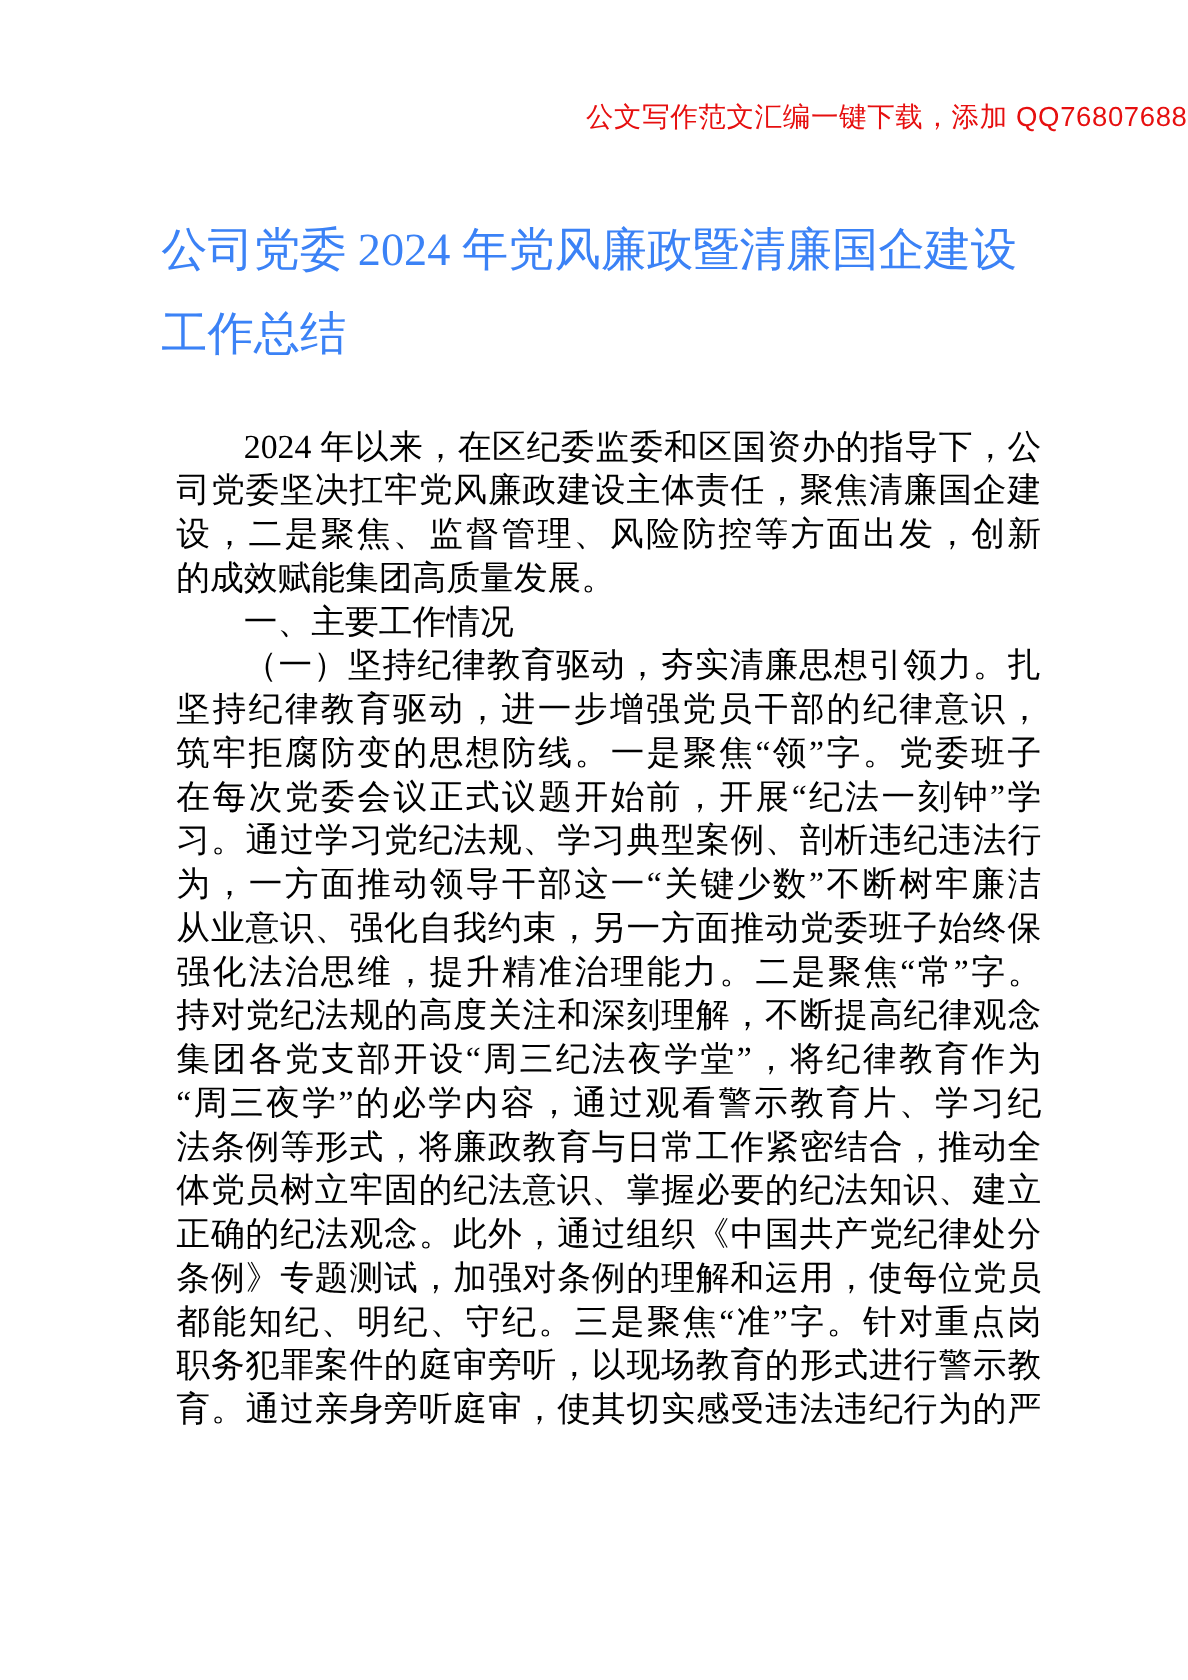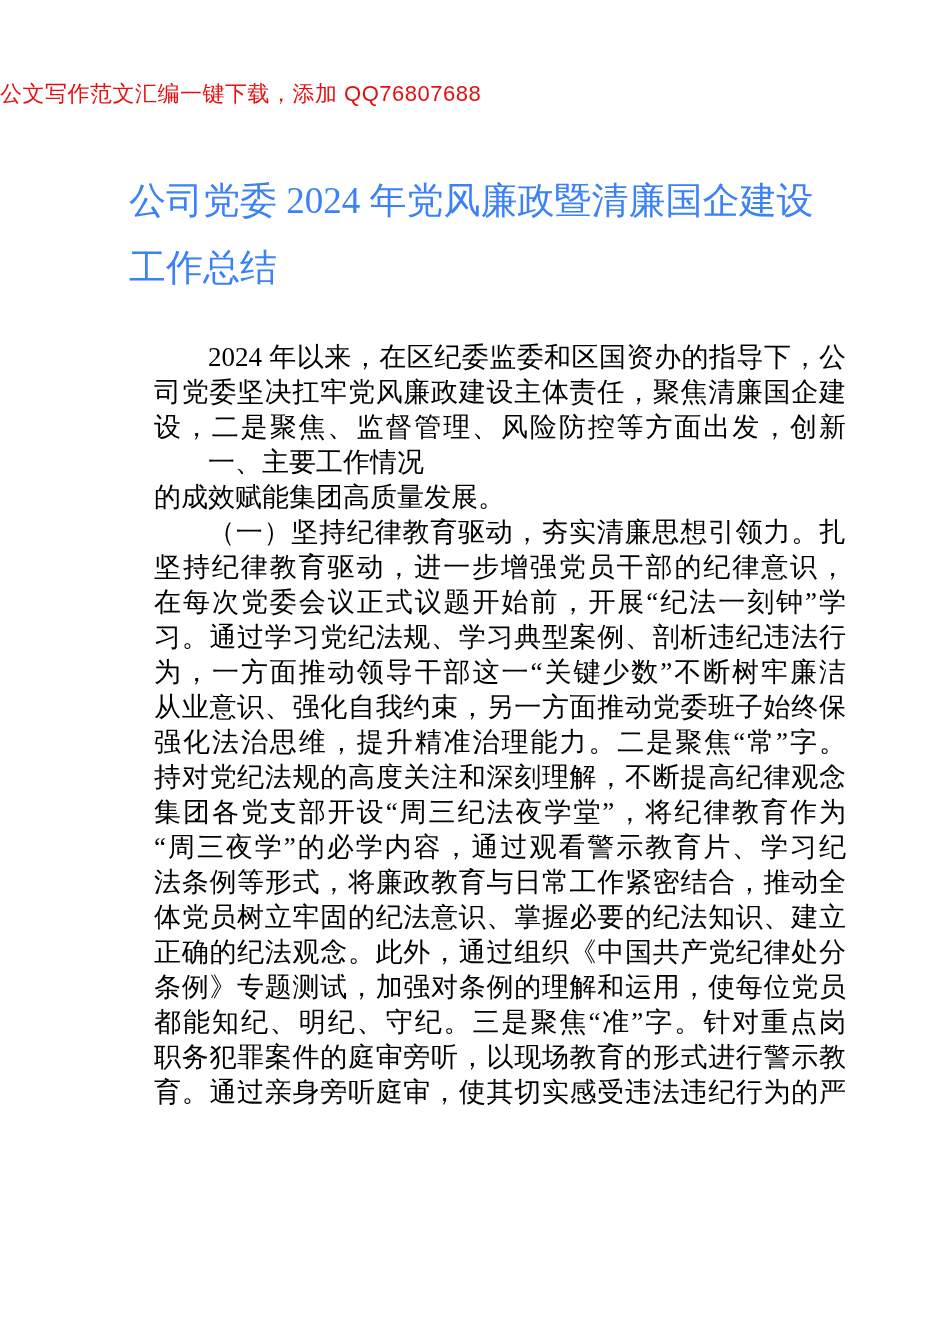--- a/index.html
+++ b/index.html
@@ -16,41 +16,41 @@
   .page {
     position: absolute;
     inset: 0;
     background: #ffffff;
   }
   .promo {
     position: absolute;
     top: 80px;
     left: 0;
     width: 100%;
-    text-align: left;
+    text-align: right;
     font-family: "Liberation Sans", "DejaVu Sans", sans-serif;
     font-size: 22px;
     line-height: 28px;
     letter-spacing: 0.5px;
   }
   .title {
     position: absolute;
     top: 167px;
     left: 129px;
     width: 692px;
     color: #3b82f6;
     font-family: "Liberation Serif", "DejaVu Serif", serif;
     font-size: 37px;
     line-height: 67px;
     font-weight: normal;
   }
   .doc-body {
     position: absolute;
     top: 340px;
-    left: 154px;
+    left: 141px;
     width: 692px;
     color: #000000;
     font-family: "Liberation Serif", "DejaVu Serif", serif;
     font-size: 27px;
   }
   .line {
     height: 35px;
     line-height: 35px;
     overflow: hidden;
     text-align: justify;
@@ -72,24 +72,25 @@
 
   <div class="title">
     <div class="title-line">公司党委 2024 年党风廉政暨清廉国企建设</div>
     <div class="title-line">工作总结</div>
   </div>
 
   <div class="doc-body" id="doc-body">
       <div class="line indent">2024 年以来，在区纪委监委和区国资办的指导下，公</div>
       <div class="line">司党委坚决扛牢党风廉政建设主体责任，聚焦清廉国企建</div>
       <div class="line">设，二是聚焦、监督管理、风险防控等方面出发，创新</div>
+      <div class="line end">的成效赋能集团高质量发展。</div>
       <div class="line indent end">一、主要工作情况</div>
-      <div class="line end">的成效赋能集团高质量发展。</div>
       <div class="line indent">（一）坚持纪律教育驱动，夯实清廉思想引领力。扎</div>
       <div class="line">坚持纪律教育驱动，进一步增强党员干部的纪律意识，</div>
+      <div class="line">筑牢拒腐防变的思想防线。一是聚焦“领”字。党委班子</div>
       <div class="line">在每次党委会议正式议题开始前，开展“纪法一刻钟”学</div>
       <div class="line">习。通过学习党纪法规、学习典型案例、剖析违纪违法行</div>
       <div class="line">为，一方面推动领导干部这一“关键少数”不断树牢廉洁</div>
       <div class="line">从业意识、强化自我约束，另一方面推动党委班子始终保</div>
       <div class="line">强化法治思维，提升精准治理能力。二是聚焦“常”字。</div>
       <div class="line">持对党纪法规的高度关注和深刻理解，不断提高纪律观念</div>
       <div class="line">集团各党支部开设“周三纪法夜学堂”，将纪律教育作为</div>
       <div class="line">“周三夜学”的必学内容，通过观看警示教育片、学习纪</div>
       <div class="line">法条例等形式，将廉政教育与日常工作紧密结合，推动全</div>
       <div class="line">体党员树立牢固的纪法意识、掌握必要的纪法知识、建立</div>

